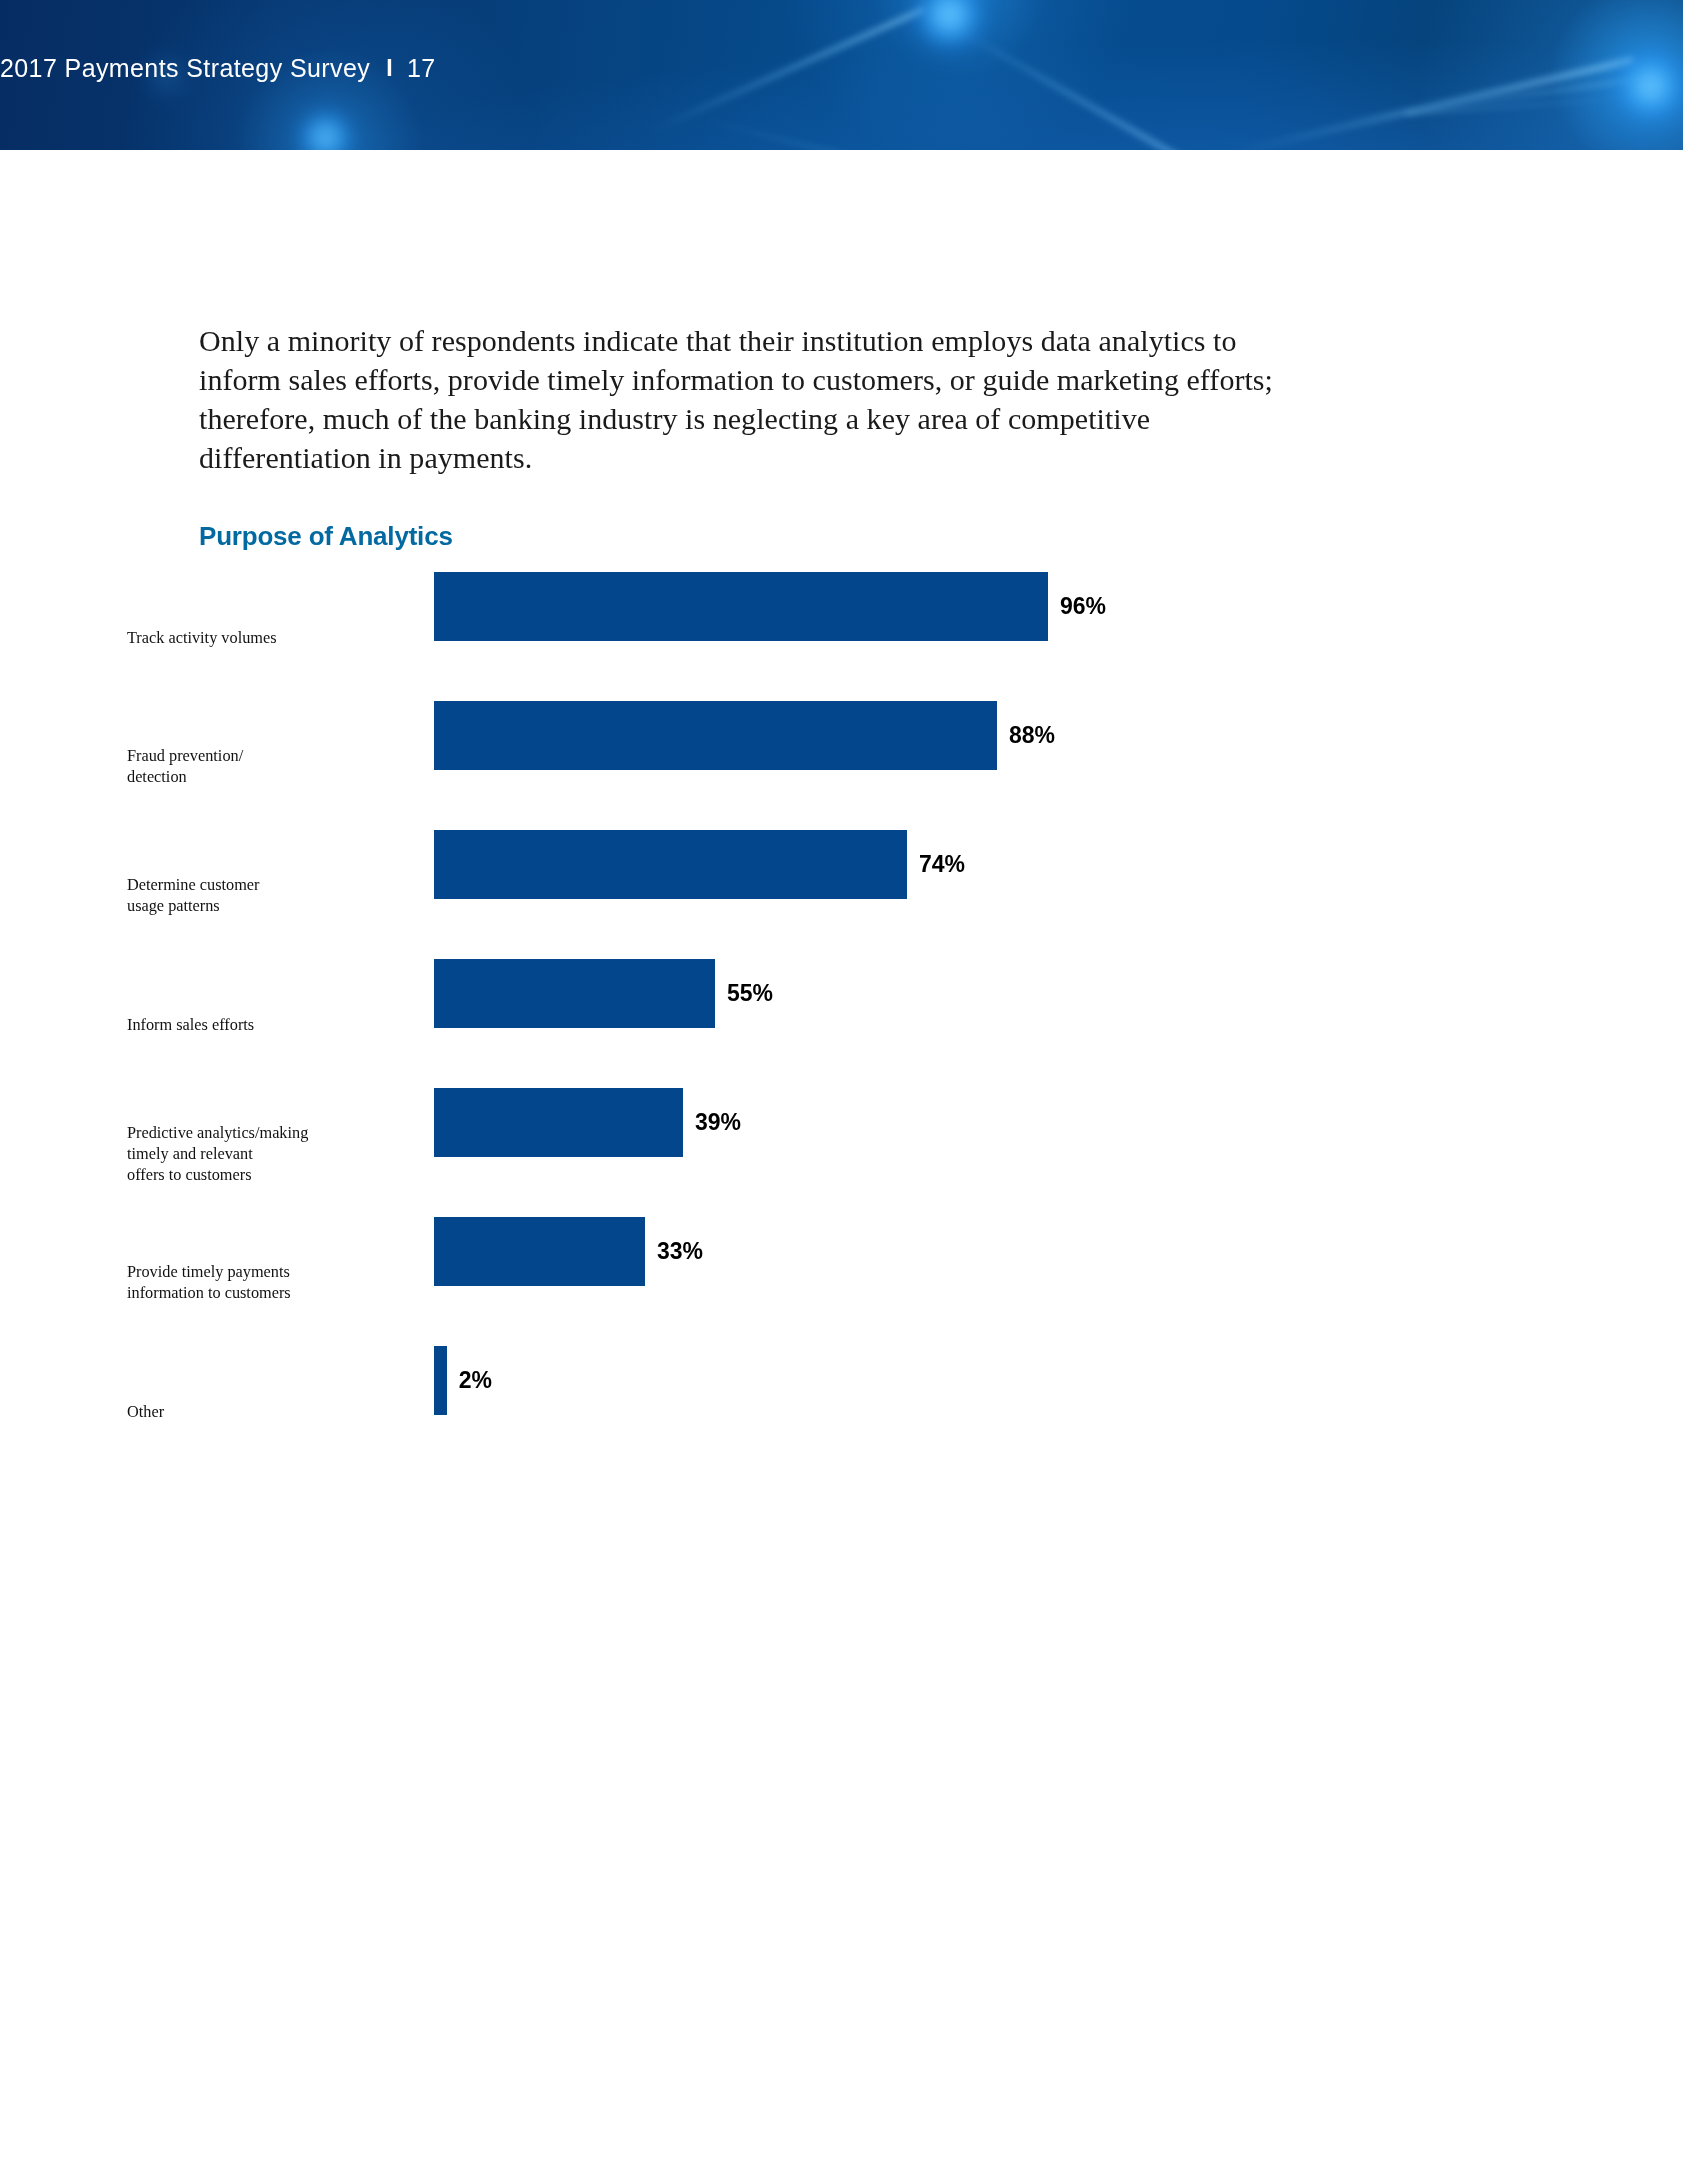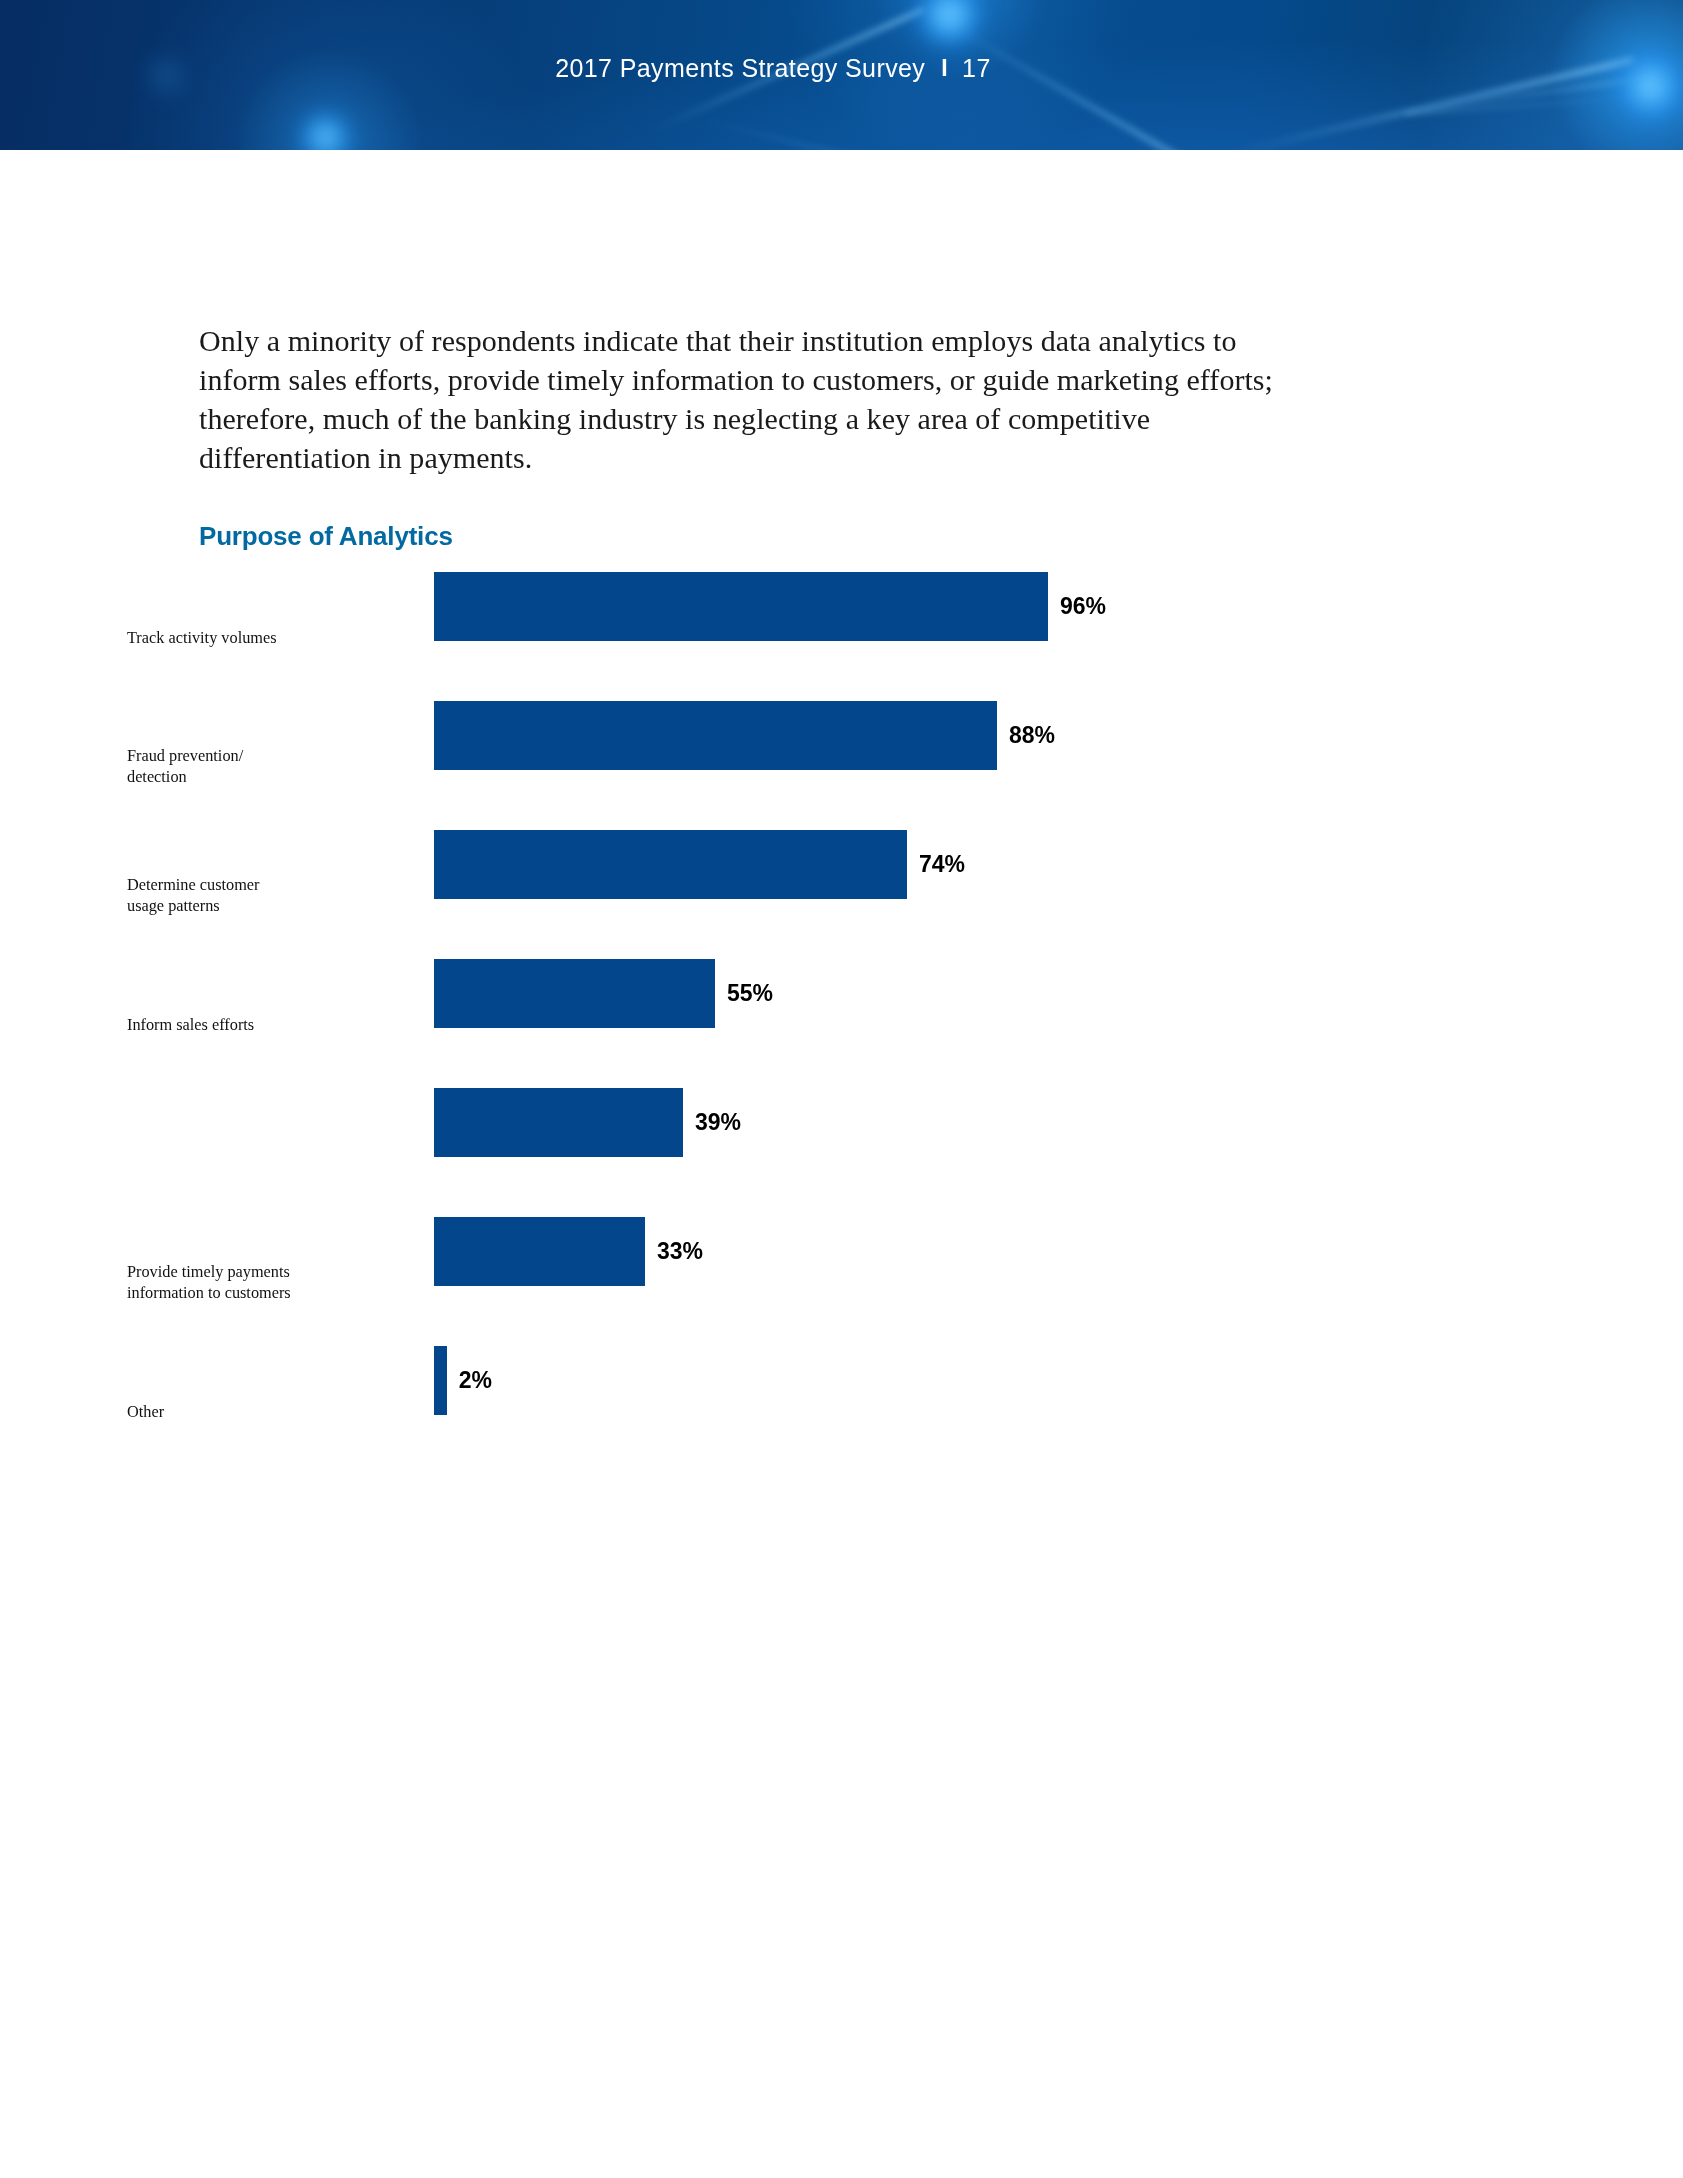--- a/index.html
+++ b/index.html
@@ -51,21 +51,21 @@
   .ray-3 { width: 416px; height: 7px;  left: 1228px; top: 150px; transform: rotate(-13deg); }
   .ray-4 { width: 327px; height: 5px;  left: 1337px; top: 119px; transform: rotate(-8deg); opacity:.55; }
   .ray-5 { width: 257px; height: 5px;  left: 693px;  top: 115px; transform: rotate(14deg); opacity:.40; }
   .ray-6 { width: 238px; height: 4px;  left: 1643px; top: 95px;  transform: rotate(176deg); opacity:.45; }
 
   .header-title {
     position: absolute;
     right: 0px;
     top: 54px;
     width: 1683px;
-    text-align: center;
+    text-align: left;
     padding-right: 137px;
     box-sizing: border-box;
     color: #ffffff;
     font-size: 25px;
     letter-spacing: 0.4px;
     font-family: "Liberation Sans", sans-serif;
     white-space: nowrap;
   }
   .header-sep {
     display: inline-block;
@@ -201,20 +201,23 @@
 
   <div class="bar-row">
     <div class="bar-label">Inform sales efforts</div>
     <div class="bar-track">
       <div class="bar-fill" style="width: 281px; background: rgb(4, 70, 140);"></div>
       <div class="bar-value">55%</div>
     </div>
   </div>
 
   <div class="bar-row">
+    <div class="bar-label">Predictive analytics/making
+timely and relevant
+offers to customers</div>
     <div class="bar-track">
       <div class="bar-fill" style="width: 249px; background: rgb(4, 70, 140);"></div>
       <div class="bar-value">39%</div>
     </div>
   </div>
 
   <div class="bar-row">
     <div class="bar-label">Provide timely payments
 information to customers</div>
     <div class="bar-track">

